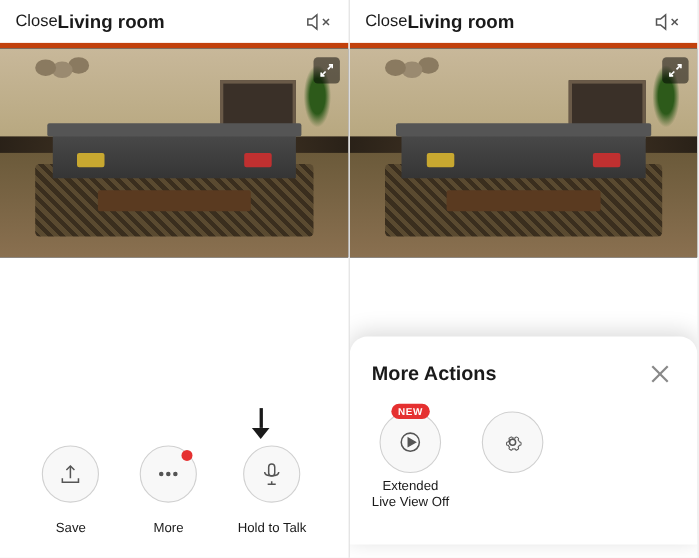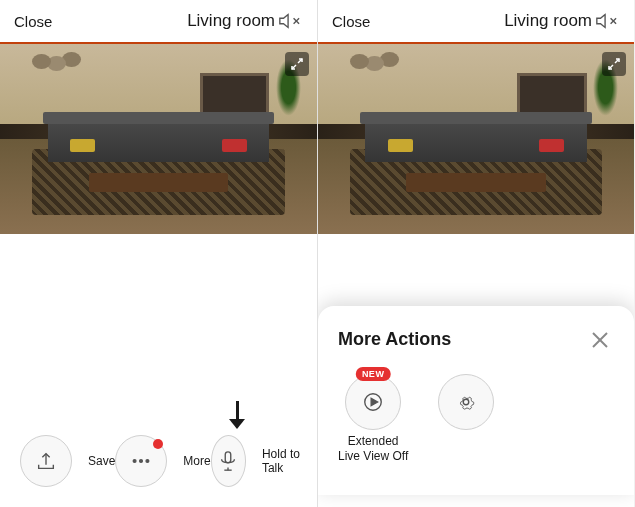--- a/index.html
+++ b/index.html
@@ -25,36 +25,36 @@
     .panel + .panel {
       border-left: 1px solid #e0e0e0;
     }
 
     .header {
       display: flex;
       align-items: center;
       justify-content: space-between;
       padding: 10px 14px;
       height: 44px;
-      border-bottom: 2px solid #c2410c;
+      border-bottom: 5px solid #c2410c;
     }
 
     .header-close {
       font-size: 15px;
       color: #1a1a1a;
       cursor: pointer;
       font-weight: 400;
     }
 
     .header-title {
       font-size: 17px;
-      font-weight: 400;
+      font-weight: 700;
       color: #1a1a1a;
       flex: 1;
-      text-align: right;
+      text-align: left;
     }
 
     .header-icon {
       width: 28px;
       height: 28px;
       display: flex;
       align-items: center;
       justify-content: center;
       cursor: pointer;
     }
@@ -231,21 +231,21 @@
 
     .actions-row {
       display: flex;
       justify-content: space-around;
       align-items: center;
       padding: 0 20px;
     }
 
     .action-btn {
       display: flex;
-      flex-direction: row;
+      flex-direction: column;
       align-items: center;
       gap: 16px;
       cursor: pointer;
       justify-content: center;
     }
 
     .action-circle {
       width: 52px;
       height: 52px;
       border-radius: 50%;

